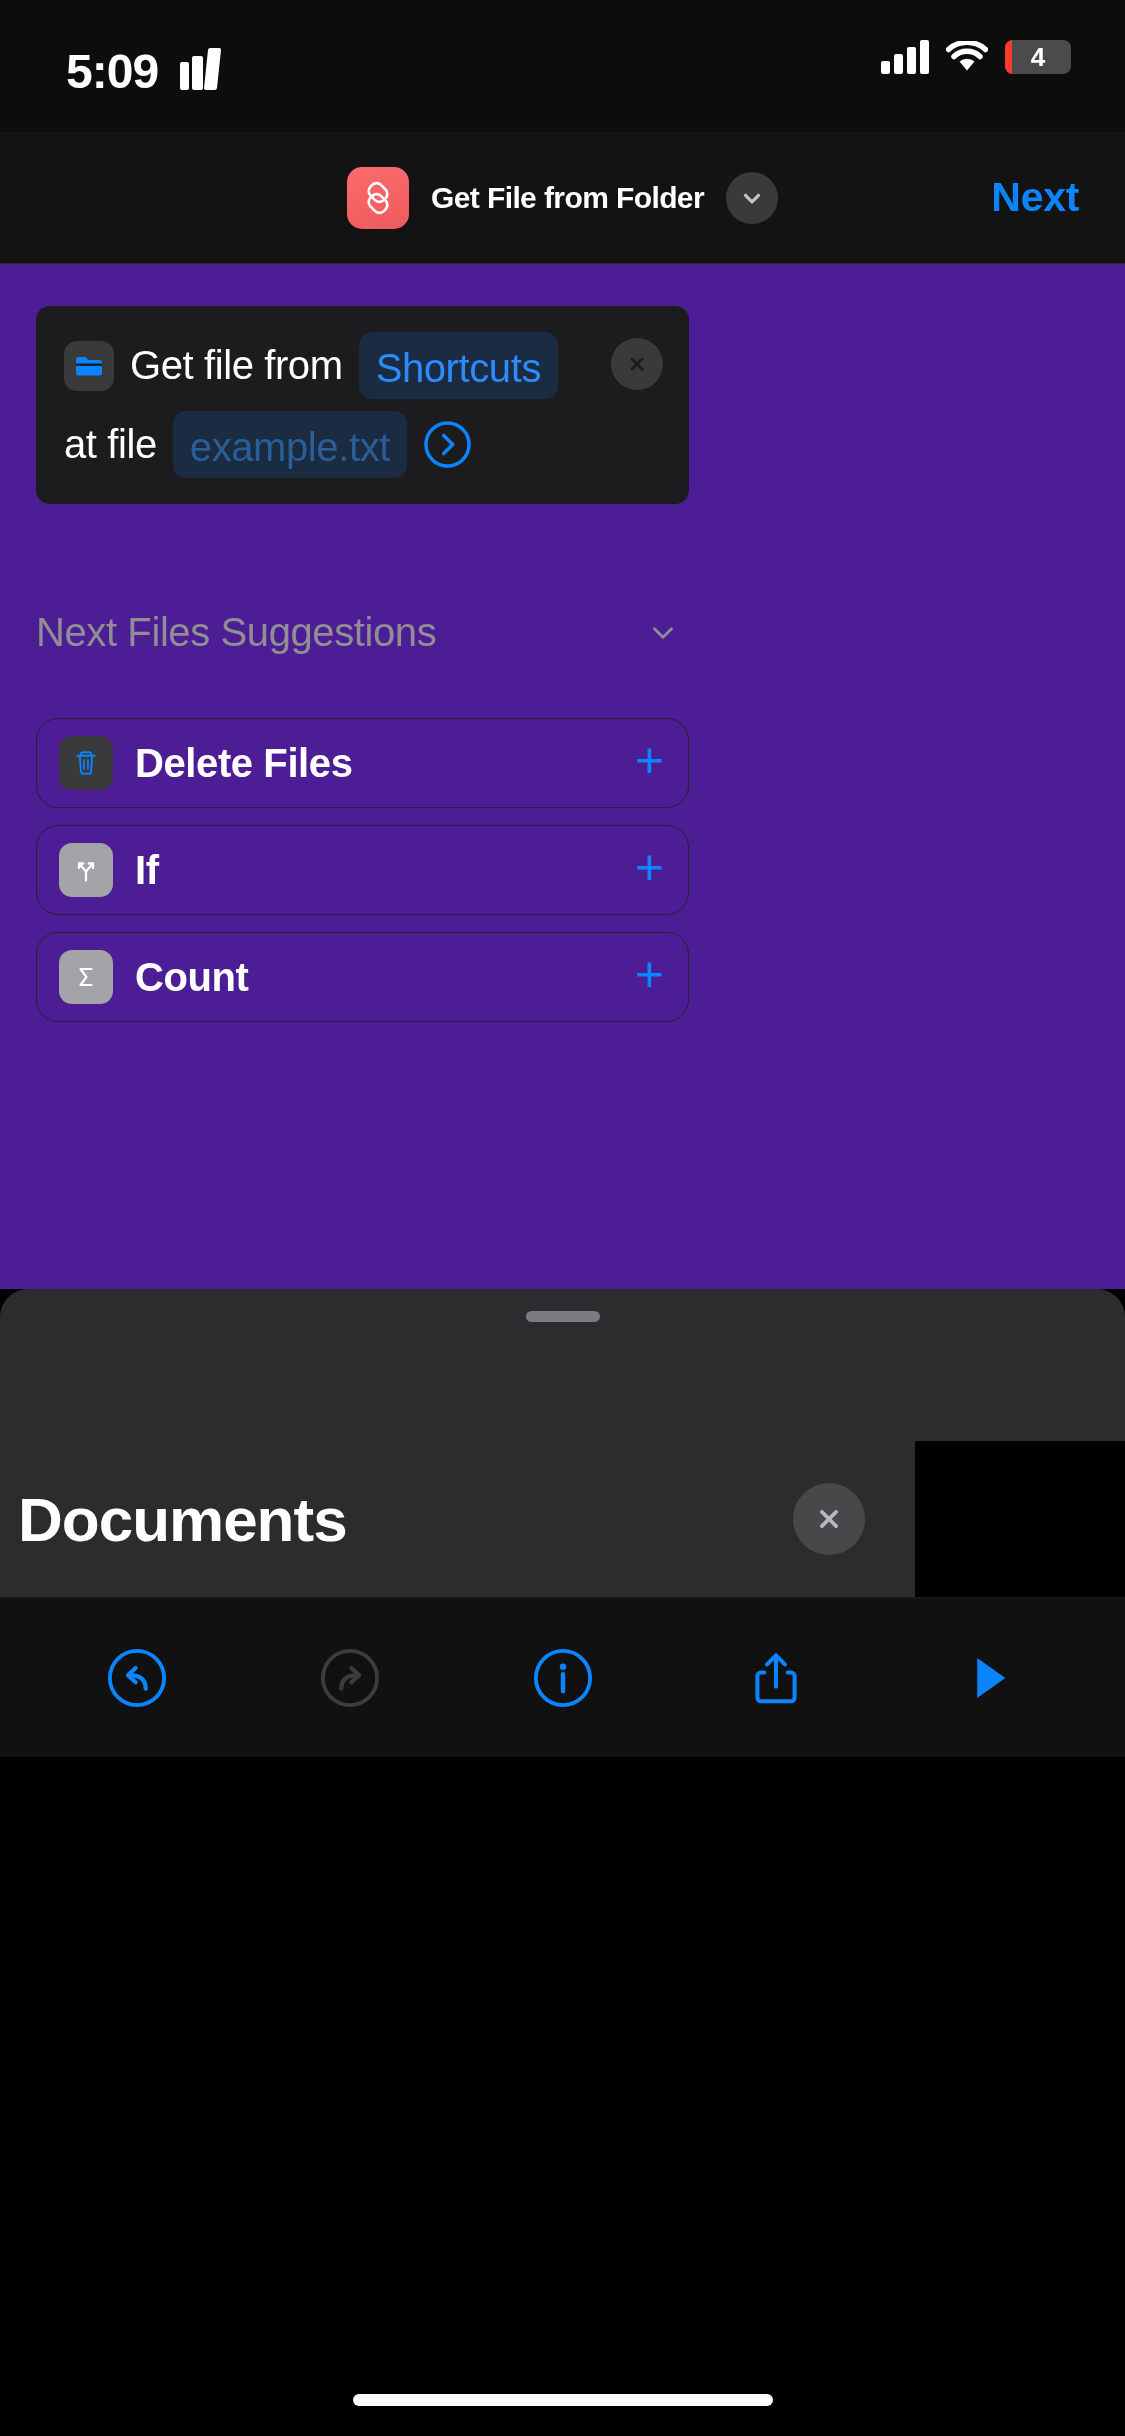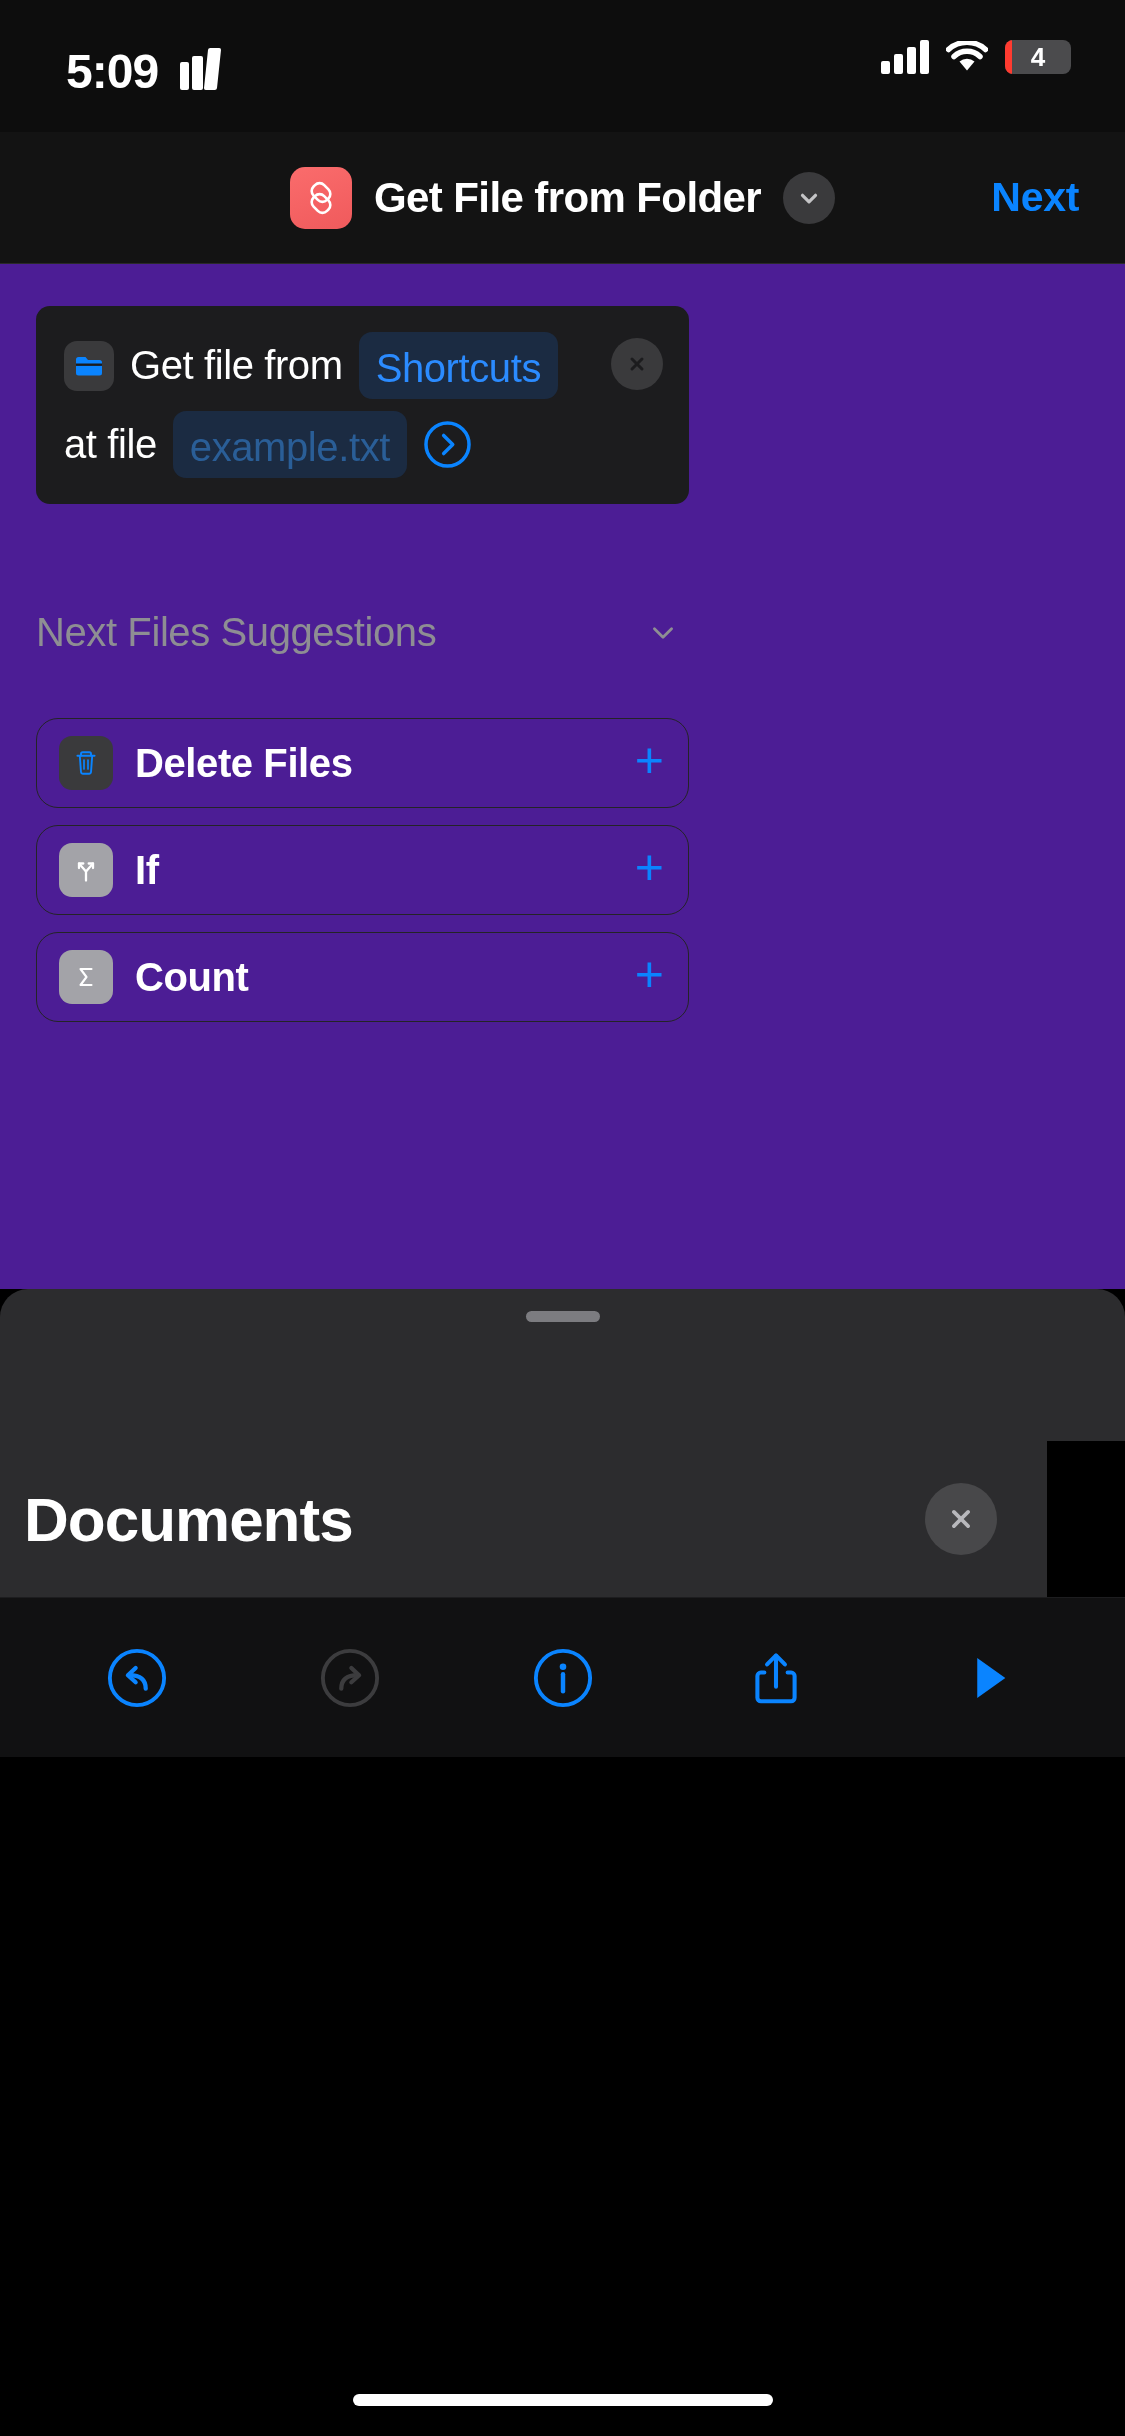--- a/index.html
+++ b/index.html
@@ -49,21 +49,21 @@
   }
   .nav-center {
     position:absolute; left:0; right:0; display:flex; align-items:center;
     justify-content:center; gap:22px;
   }
   .sc-icon {
     width:62px; height:62px; border-radius:15px;
     background:linear-gradient(160deg,#fa6c6c 0%,#f05a5c 100%);
     display:flex; align-items:center; justify-content:center; flex:none;
   }
-  .nav-title { font-size:42px; font-weight:700; color:#fff; letter-spacing:-0.6px; white-space:nowrap; }
+  .nav-title { font-size:30px; font-weight:700; color:#fff; letter-spacing:-0.6px; white-space:nowrap; }
   .nav-chev {
     width:52px; height:52px; border-radius:50%; background:#3a3a3c;
     display:flex; align-items:center; justify-content:center; flex:none;
   }
   .nav-done {
     position:absolute; right:46px; font-size:41px; font-weight:600; color:#0a84ff;
     letter-spacing:-0.3px;
   }
 
   
@@ -121,24 +121,24 @@
   }
   .sheet-card {
     position:absolute; left:0; top:0; width:1125px; height:152px;
     background:#2c2c2e; border-radius:28px 28px 0 0;
   }
   .grabber {
     position:absolute; left:50%; transform:translateX(-50%); top:22px;
     width:74px; height:11px; border-radius:6px; background:#7c7c80;
   }
   .sheet-head {
-    position:absolute; left:0; top:152px; width:1047px; height:156px;
+    position:absolute; left:0; top:152px; width:915px; height:156px;
     background:#2c2c2e;
     display:flex; align-items:center; justify-content:space-between;
-    padding:0 50px 0 24px;
+    padding:0 50px 0 18px;
   }
   .sheet-title { font-size:62px; font-weight:700; color:#fff; letter-spacing:-1px; }
   .sheet-close {
     width:72px; height:72px; border-radius:50%; background:#48484a;
     display:flex; align-items:center; justify-content:center;
   }
   .toolbar {
     position:absolute; left:0; top:308px; width:1125px; height:160px;
     background:#111112;
     display:flex; align-items:center; justify-content:space-around;

